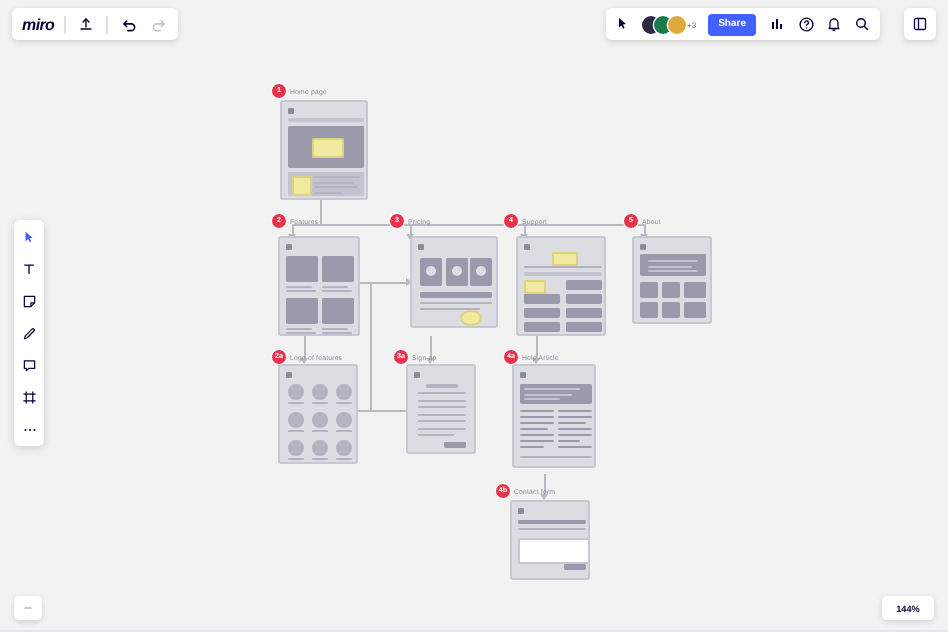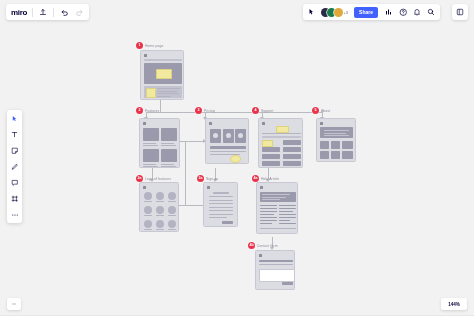--- a/index.html
+++ b/index.html
@@ -36,21 +36,21 @@
   .blk-l{background:#c3c3d0;border-radius:0.7px;}
   .blk-d{background:#9a9aac;border-radius:0.7px;}
   .yellow{background:#f2e9a0;border:0.6px solid #ddd27e;border-radius:0.8px;}
   .white{background:#fff;border:0.6px solid #c8c8d2;border-radius:0.8px;}
   .circ{border-radius:50%;background:#b3b3c2;}
 
   
   .topbar{position:absolute;top:0;left:0;right:0;height:22px;pointer-events:none;}
   .tb-group{position:absolute;background:#fff;border-radius:3px;
             box-shadow:0 1px 3px rgba(0,0,0,.14);display:flex;align-items:center;height:16px;}
-  .tb-left{left:6px;top:4px;padding:0 5px;gap:5px;}
+  .tb-left{left:6px;top:4px;padding:0 5px;gap:5px;font-style:italic;}
   .logo{font-size:8px;font-weight:700;color:#050038;letter-spacing:-.3px;}
   .divider{width:1px;height:9px;background:#e0e0e6;}
   .ticon{display:flex;align-items:center;justify-content:center;color:#050038;width:10px;height:10px;}
   .ticon.dim{color:#c4c4cc;}
   .tb-right{right:34px;top:4px;padding:0 4px;gap:4px;}
   .tb-far{right:6px;top:4px;width:16px;justify-content:center;}
   .ava{width:9px;height:9px;border-radius:50%;display:flex;align-items:center;justify-content:center;
        font-size:4px;color:#fff;font-weight:700;box-shadow:0 0 0 .7px #fff;}
   .avagrp{display:flex;align-items:center;}
   .avagrp .ava{margin-left:-2.5px;}

